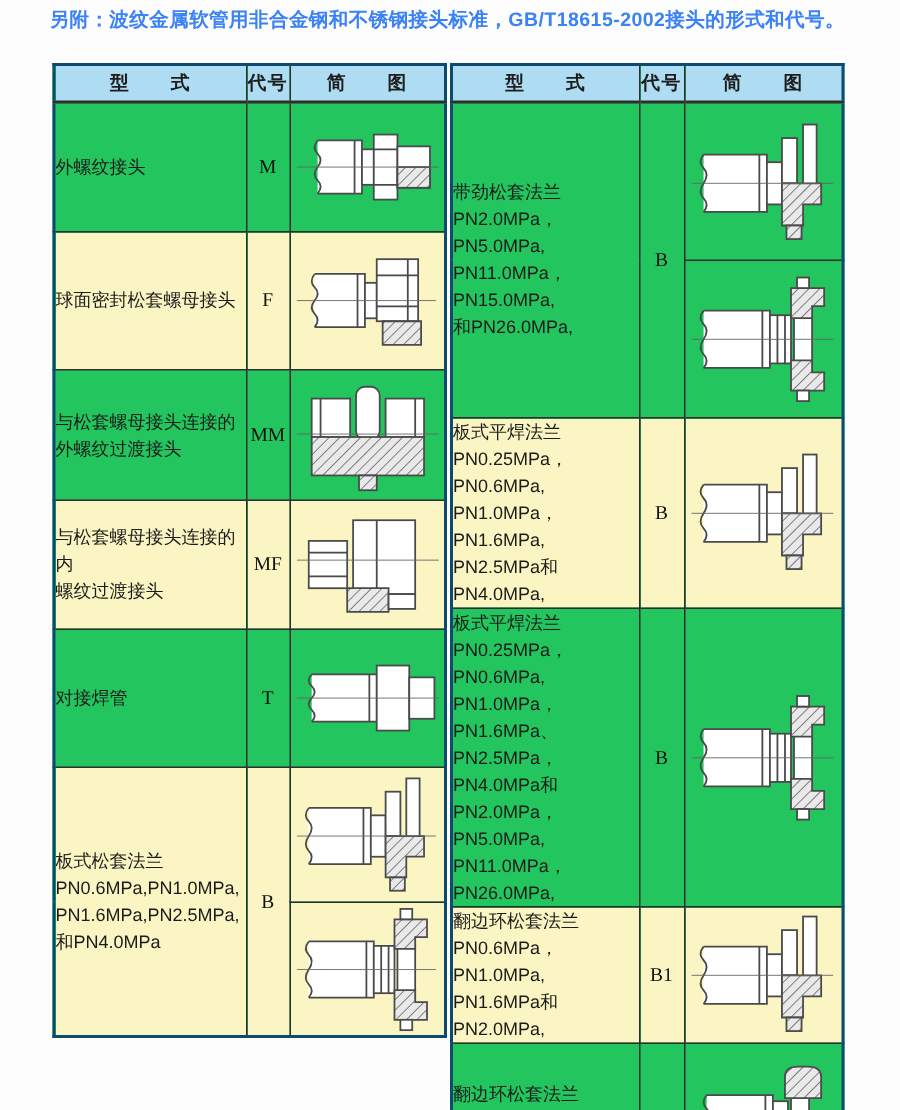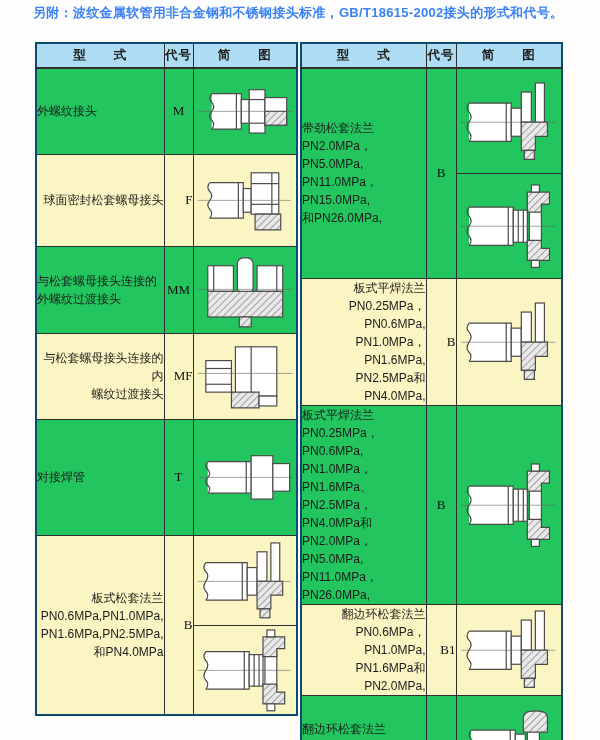--- a/index.html
+++ b/index.html
@@ -25,21 +25,21 @@
   }
   .type-cell{
     padding:4px 4px 4px 8px;font-size:12px;line-height:18px;
     white-space:pre-line;text-align:left;color:#1b1b1b;
   }
   .code-cell{
     text-align:center;font-family:"Liberation Serif","DejaVu Serif",serif;
     font-size:13px;color:#101010;
   }
   .diag-cell{padding:1px;}
-  .hl{background:#fbf5c3;text-align:right;}
+  .hl{background:#fbf5c3;}
   svg.diag{display:block;width:100%;height:100%;}
   .defs-holder{position:absolute;width:0;height:0;overflow:hidden;}
 </style>
 </head>
 <body>
 
 <svg class="defs-holder" aria-hidden="true">
   <defs>
     <pattern id="hatch" width="5" height="5" patternUnits="userSpaceOnUse" patternTransform="rotate(45)">
       <rect width="5" height="5" fill="#e9e9e9"></rect>
@@ -188,21 +188,21 @@
   <tr style="height:82px">
     <td class="type-cell hl">与松套螺母接头连接的内
 螺纹过渡接头</td>
     <td class="code-cell hl">MF</td>
     <td class="diag-cell hl">
           <svg class="diag" viewBox="0 0 104 86">
             <use href="#sym-mf" xlink:href="#sym-mf"></use>
           </svg>
         </td>
   </tr>
-  <tr style="height:116px">
+  <tr style="height:92px">
     <td class="type-cell">对接焊管</td>
     <td class="code-cell">T</td>
     <td class="diag-cell">
           <svg class="diag" viewBox="0 0 104 86">
             <use href="#sym-t" xlink:href="#sym-t"></use>
           </svg>
         </td>
   </tr>
   <tr style="height:90px">
     <td class="type-cell hl" rowspan="2">板式松套法兰

